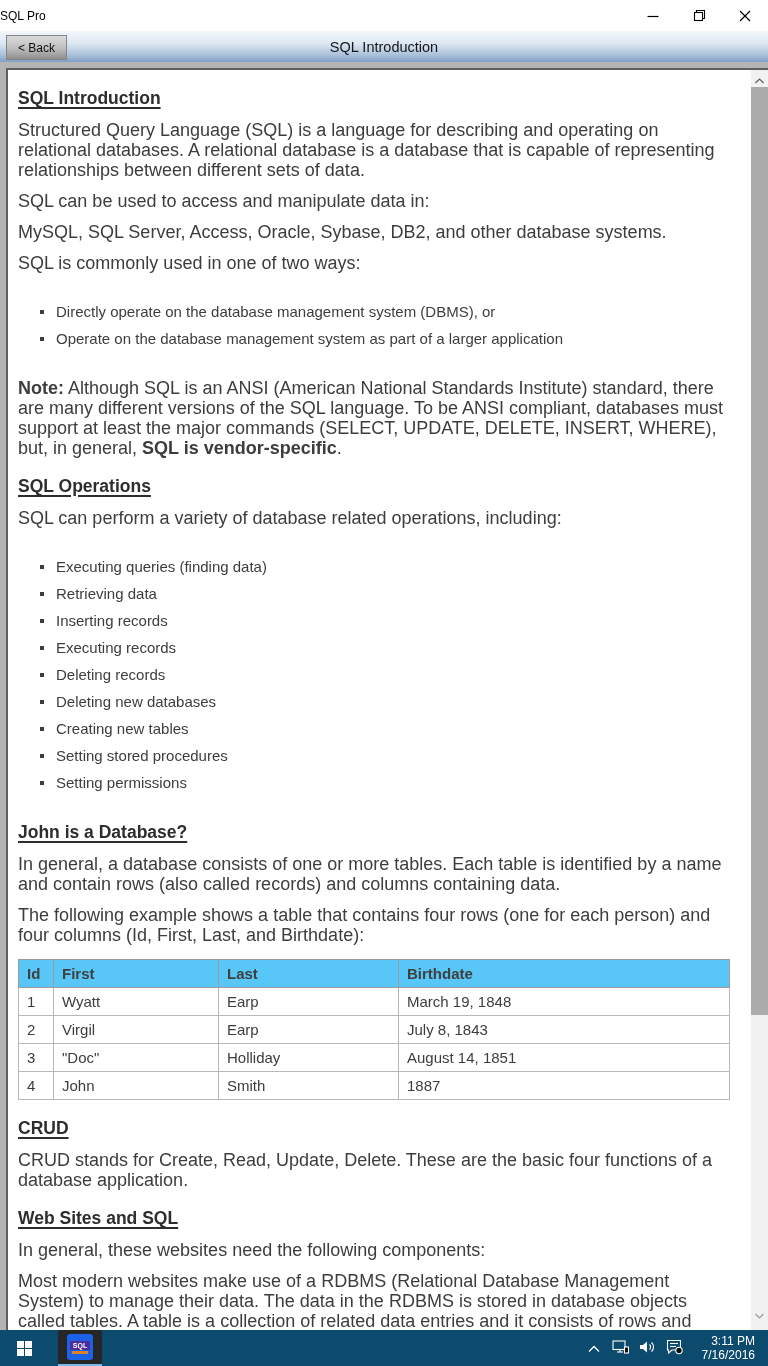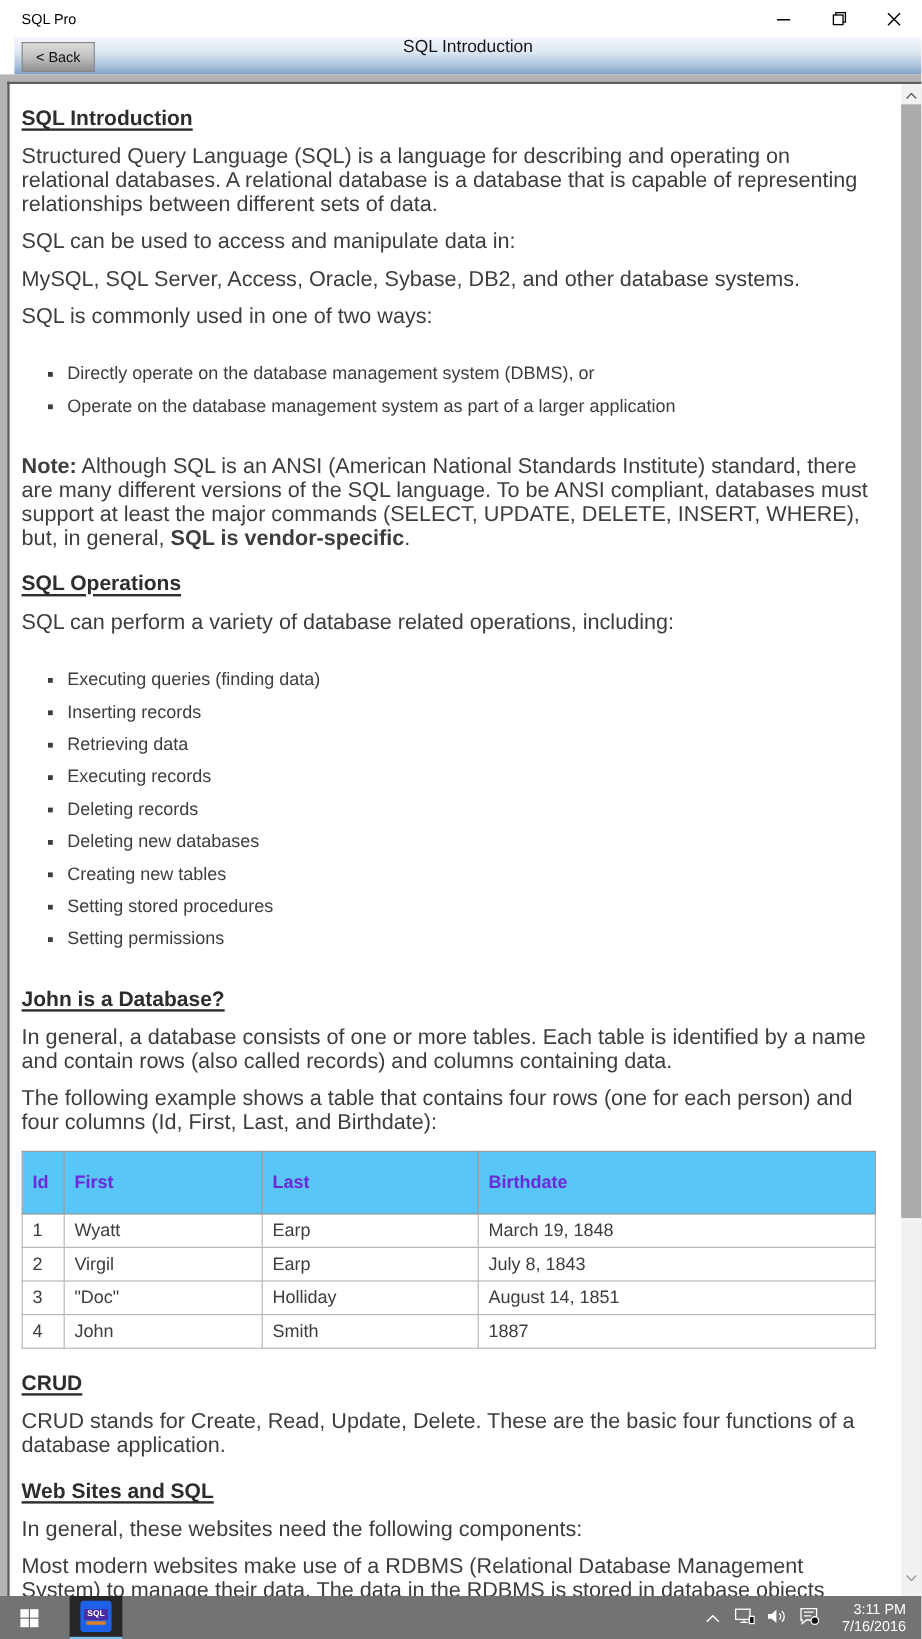--- a/index.html
+++ b/index.html
@@ -3,29 +3,28 @@
 <meta charset="utf-8">
 <style>
   html,body{margin:0;padding:0;}
   body{
     width:768px;height:1366px;position:relative;overflow:hidden;
     background:#ffffff;font-family:"Liberation Sans",sans-serif;
     -webkit-font-smoothing:antialiased;
   }
   
   .titlebar{height:31px;background:#ffffff;display:flex;align-items:center;}
-  .titlebar-title{flex:1;font-size:12px;color:#000;margin-left:18px;}
+  .titlebar-title{flex:1;font-size:12px;color:#000;}
   .win-controls{display:flex;height:31px;}
   .win-btn{width:46px;height:31px;display:flex;align-items:center;justify-content:center;background:#fff;border:none;padding:0;cursor:default;}
   .win-btn svg{display:block;}
   
   .navbar{
-    height:31px;position:relative;display:flex;align-items:flex-start;justify-content:center;
+    height:31px;position:relative;display:flex;align-items:center;justify-content:center;
     background:linear-gradient(180deg,#f3f7fb 0%,#dde7f2 40%,#a9c0da 78%,#7f9fc5 100%);
-    margin-left:12px;
   }
   .back-btn{
     position:absolute;left:6px;top:4px;height:25px;padding:0 11px;
     background:linear-gradient(180deg,#dcdcdc 0%,#bdbdbd 55%,#8f8f8f 100%);
     border:1px solid #858585;font-size:12px;color:#101010;
     display:flex;align-items:center;font-family:inherit;
   }
   .navbar-title{font-size:14.5px;color:#15171a;}
   
   .frame{
@@ -43,32 +42,32 @@
     text-decoration:underline;text-decoration-thickness:2px;text-underline-offset:3px;
   }
   .section-heading:first-child{margin-top:8px;}
   .paragraph{font-size:18px;line-height:20px;color:#3d3d3d;margin:11px 0;}
   .paragraph .bold{font-weight:bold;}
   .bullet-list{list-style:none;margin:29px 0;padding:0 0 0 22px;}
   .list-item{display:flex;font-size:15px;line-height:20px;color:#3d3d3d;margin-bottom:7px;}
   .bullet{width:4px;height:4px;background:#3d3d3d;margin:8px 12px 0 0;flex:none;}
   .data-table{border-collapse:collapse;width:100%;margin:14px 0;font-size:15px;}
   .data-table th{
-    background:#58c7f8;color:#6d28d9;text-align:left;font-weight:bold;
-    padding:15px 8px;border:1px solid #9b9b9b;height:21px;
+    background:#58c7f8;color:#404040;text-align:left;font-weight:bold;
+    padding:3px 8px;border:1px solid #9b9b9b;height:21px;
   }
   .data-table td{color:#3d3d3d;padding:3px 8px;border:1px solid #b7b7b7;height:21px;}
   
   .scrollbar{position:absolute;top:0;right:0;width:17px;height:100%;background:#f1f1f1;}
   .scroll-arrow{width:17px;height:17px;display:flex;align-items:center;justify-content:center;}
   .scroll-arrow.down{position:absolute;bottom:8px;left:0;}
   .scroll-thumb{position:absolute;top:17px;left:0;width:17px;height:928px;background:#ababab;}
   
   .taskbar{
-    position:absolute;left:0;bottom:0;width:768px;height:36px;background:#737373;
+    position:absolute;left:0;bottom:0;width:768px;height:36px;background:#0c4a6e;
     display:flex;align-items:stretch;z-index:5;
   }
   .start-btn{width:48px;display:flex;align-items:center;justify-content:center;background:transparent;border:none;}
   .win-logo{display:grid;grid-template-columns:7px 7px;grid-template-rows:7px 7px;gap:1px;}
   .win-logo span{background:#ffffff;display:block;}
   .app-btn{
     width:44px;margin-left:10px;background:#262626;border:none;
     border-bottom:2px solid #76b9ed;display:flex;align-items:center;justify-content:center;box-sizing:border-box;
   }
   .app-icon{
@@ -139,25 +138,25 @@
         <p class="paragraph"><span class="bold">Note:</span><span> Although SQL is an ANSI (American National Standards Institute) standard, there are many different versions of the SQL language. To be ANSI compliant, databases must support at least the major commands (SELECT, UPDATE, DELETE, INSERT, WHERE), but, in general, </span><span class="bold">SQL is vendor-specific</span><span>.</span></p>
         <h2 class="section-heading">SQL Operations</h2>
         <p class="paragraph"><span>SQL can perform a variety of database related operations, including:</span></p>
         <ul class="bullet-list">
           <li class="list-item">
             <span class="bullet"></span>
             <span>Executing queries (finding data)</span>
           </li>
           <li class="list-item">
             <span class="bullet"></span>
+            <span>Retrieving data</span>
+          </li>
+          <li class="list-item">
+            <span class="bullet"></span>
             <span>Inserting records</span>
-          </li>
-          <li class="list-item">
-            <span class="bullet"></span>
-            <span>Retrieving data</span>
           </li>
           <li class="list-item">
             <span class="bullet"></span>
             <span>Executing records</span>
           </li>
           <li class="list-item">
             <span class="bullet"></span>
             <span>Deleting records</span>
           </li>
           <li class="list-item">

